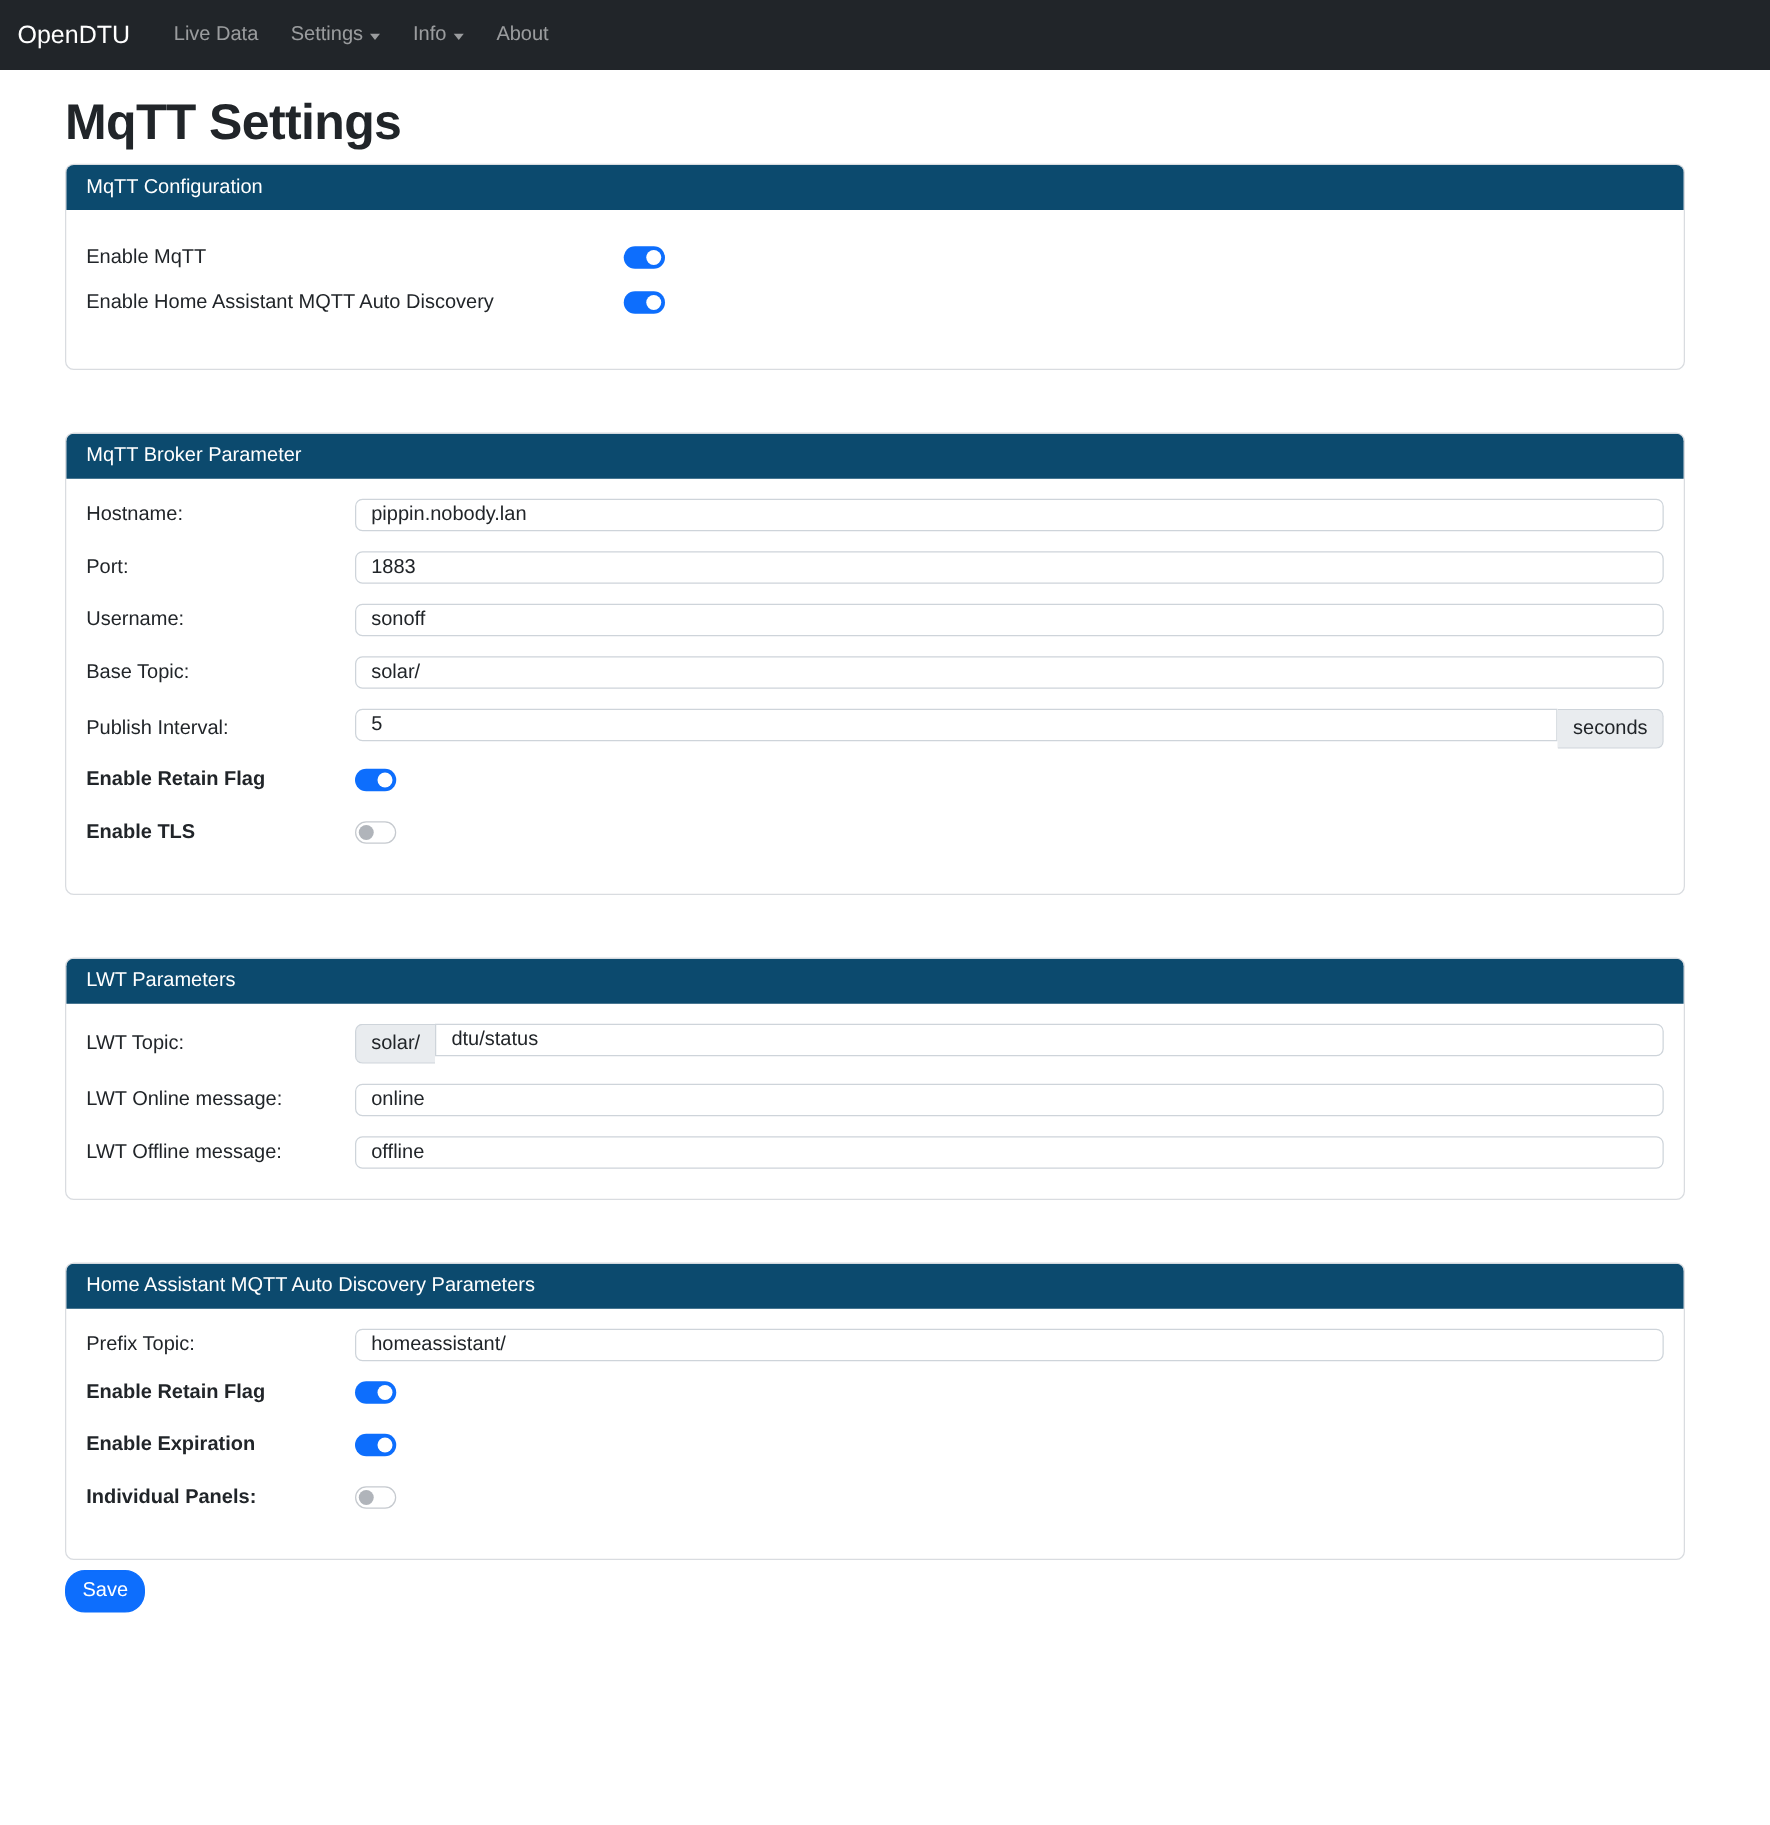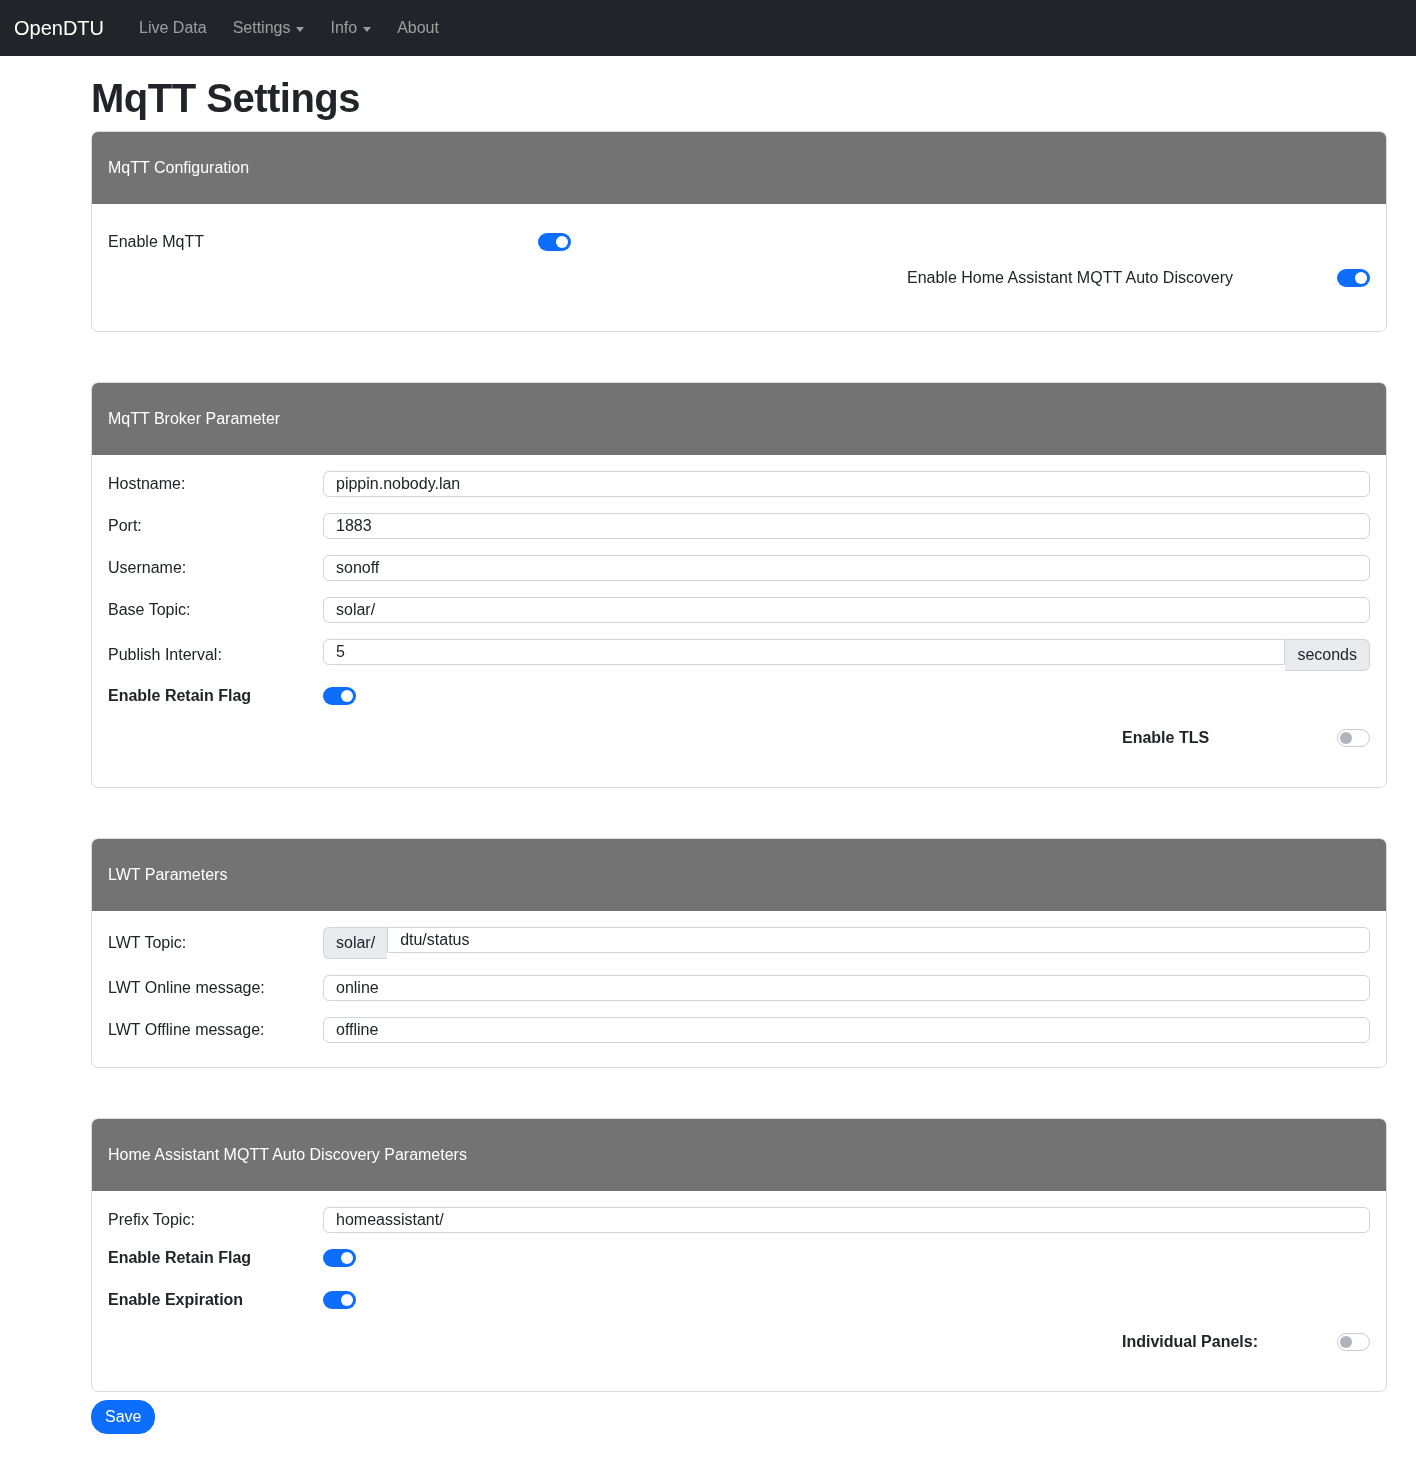--- a/index.html
+++ b/index.html
@@ -18,35 +18,35 @@
     color: rgba(255,255,255,0.55); font-size: 16px; padding: 8px 9px; cursor: pointer;
     display: inline-flex; align-items: center; gap: 6px; text-decoration: none;
   }
   .caret {
     display: inline-block; width: 0; height: 0; margin-top: 2px;
     border-left: 4.5px solid transparent; border-right: 4.5px solid transparent;
     border-top: 5px solid rgba(255,255,255,0.55);
   }
 
   
-  .container { width: 1296px; margin: 0 91px; }
+  .container { width: 1296px; margin: 0 52px; }
   .page-title { font-size: 40px; font-weight: 600; margin-top: 20px; margin-bottom: 10px; letter-spacing: -0.5px; }
 
   .card {
     border: 1px solid #d9dce0; border-radius: 7px; margin-bottom: 50px;
     background: #fff; overflow: hidden;
   }
   .card-header {
-    background: #737373; color: #ffffff; font-size: 16px;
-    padding: 26px 16px; line-height: 20px;
+    background: #0c4a6e; color: #ffffff; font-size: 16px;
+    padding: 8px 16px; line-height: 20px;
   }
   .card-body { padding: 16px; }
 
   .form-row { display: flex; align-items: center; margin-bottom: 16px; }
-  .form-row:last-child { margin-bottom: 8px; justify-content: flex-end; }
+  .form-row:last-child { margin-bottom: 8px; }
   .form-row.toggle-row { margin-bottom: 24px; font-weight: bold; }
   .form-row .label { flex: 0 0 215px; font-size: 16px; }
   .wide-label .label { flex: 0 0 430px; }
 
   .control { flex: 1; display: flex; }
   input.form-control {
     flex: 1; height: 26px; border: 1px solid #ced4da; border-radius: 6px;
     padding: 6px 12px; font-size: 16px; color: #212529; outline: none;
     font-family: "Liberation Sans", "DejaVu Sans", sans-serif; background: #fff;
   }

